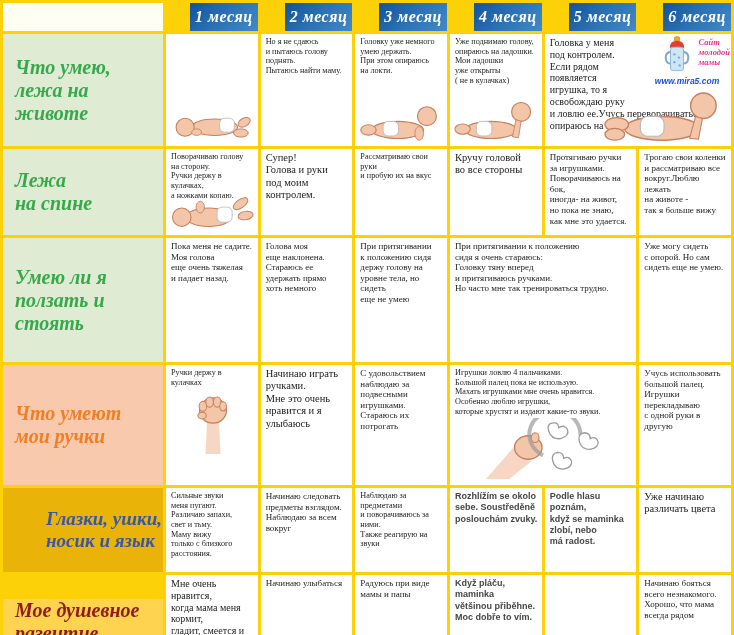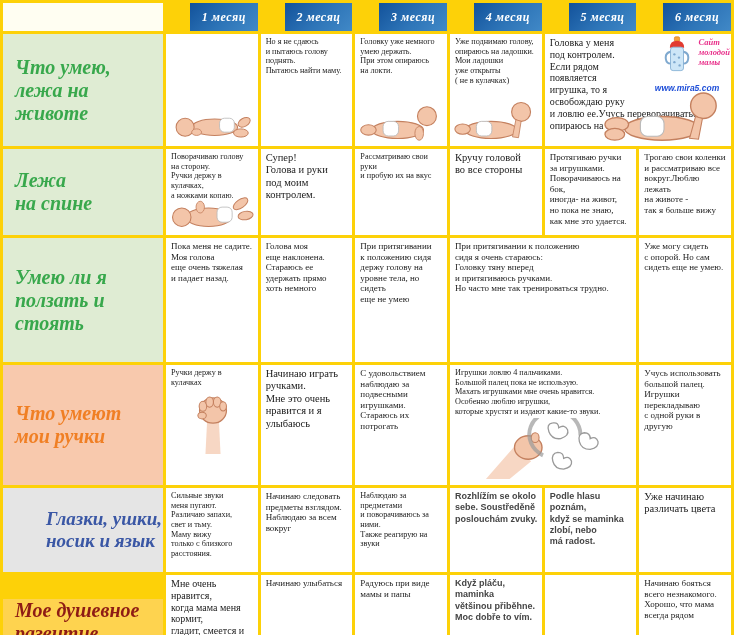--- a/index.html
+++ b/index.html
@@ -10,32 +10,32 @@
     grid-template-columns:160px repeat(6, 1fr);
     grid-template-rows:28px 112px 86px 124px 120px 84px 1fr;
     gap:3px; padding:3px;
     font-family:"Liberation Serif", serif;
   }
   .cell { background:#ffffff; position:relative; overflow:hidden; box-sizing:border-box; }
   .corner { background:#fffef2; }
   .month {
     background:linear-gradient(135deg,#12529b 0%, #2e75b8 55%, #4189c7 100%);
     color:#ffffff; display:flex; align-items:center; justify-content:center;
-    font-style:italic; font-weight:bold; font-size:12px; letter-spacing:.5px;
+    font-style:italic; font-weight:bold; font-size:16px; letter-spacing:.5px;
     font-family:"Liberation Serif", serif;
     margin-left:24px;
   }
   .rowlabel {
     display:flex; align-items:center; padding-left:12px; box-sizing:border-box;
     font-style:italic; font-weight:bold; line-height:1.15;
     white-space:pre-line; font-family:Liberation Serif, serif;
   }
   .lbl-green  { background:#dfecd3; color:#38a84c; font-size:20px; }
   .lbl-salmon { background:#f8c9ad; color:#f07f24; font-size:20px; }
-  .lbl-blue   { background:#e5e5e5; color:#3a57a5; font-size:19px;padding-left:43px; }
+  .lbl-blue   { background:#eab308; color:#3a57a5; font-size:19px;padding-left:43px; }
   .lbl-gold   { background:#fed34f; color:#8e1c15; font-size:20px;margin-top:24px; }
   .txt {
     padding:3px 4px 2px 5px; font-size:9px; line-height:1.18; color:#1b1b1b;
     white-space:pre-line; font-family:"Liberation Serif", serif;
   }
   .sm .txt, .txt.sm { font-size:8.2px; }
   .xs .txt, .txt.xs { font-size:10px; }
   .lg .txt, .txt.lg { font-size:10.5px; }
   .czech .txt {
     font-family:"Liberation Sans", sans-serif; font-weight:bold; color:#454545;
@@ -52,21 +52,21 @@
   .art-rattle { left:34px; bottom:6px; width:118px; }
   .logo-wrap { float:right; width:86px; padding:1px 1px 0 2px; text-align:center; }
   .logo-top { display:flex; align-items:flex-start; justify-content:flex-end; gap:8px; }
   .logo-site {
     font-family:"Liberation Serif", serif; font-style:italic; font-weight:bold;
     color:#e8308a; font-size:8.5px; line-height:1.2; text-align:left; padding-top:2px;
     white-space:pre-line;
   }
   .logo-url {
     font-family:"Liberation Sans", sans-serif; font-style:italic; font-weight:bold;
-    color:#1f4fd8; font-size:8.5px; margin-top:8px;
+    color:#1f4fd8; font-size:8.5px; margin-top:1px;
   }
 </style>
 </head>
 <body>
 
 <div class="sheet">
 
   <div class="cell corner"></div>
   <div class="month">1 месяц</div>
   <div class="month">2 месяц</div>

